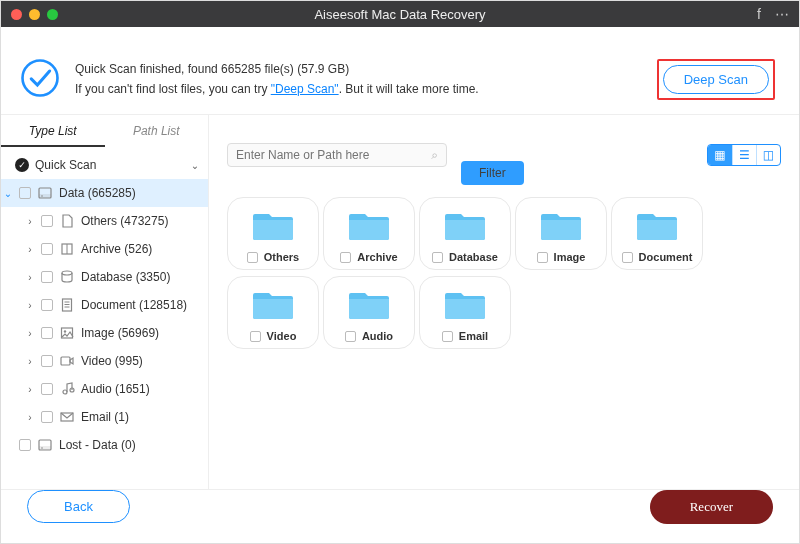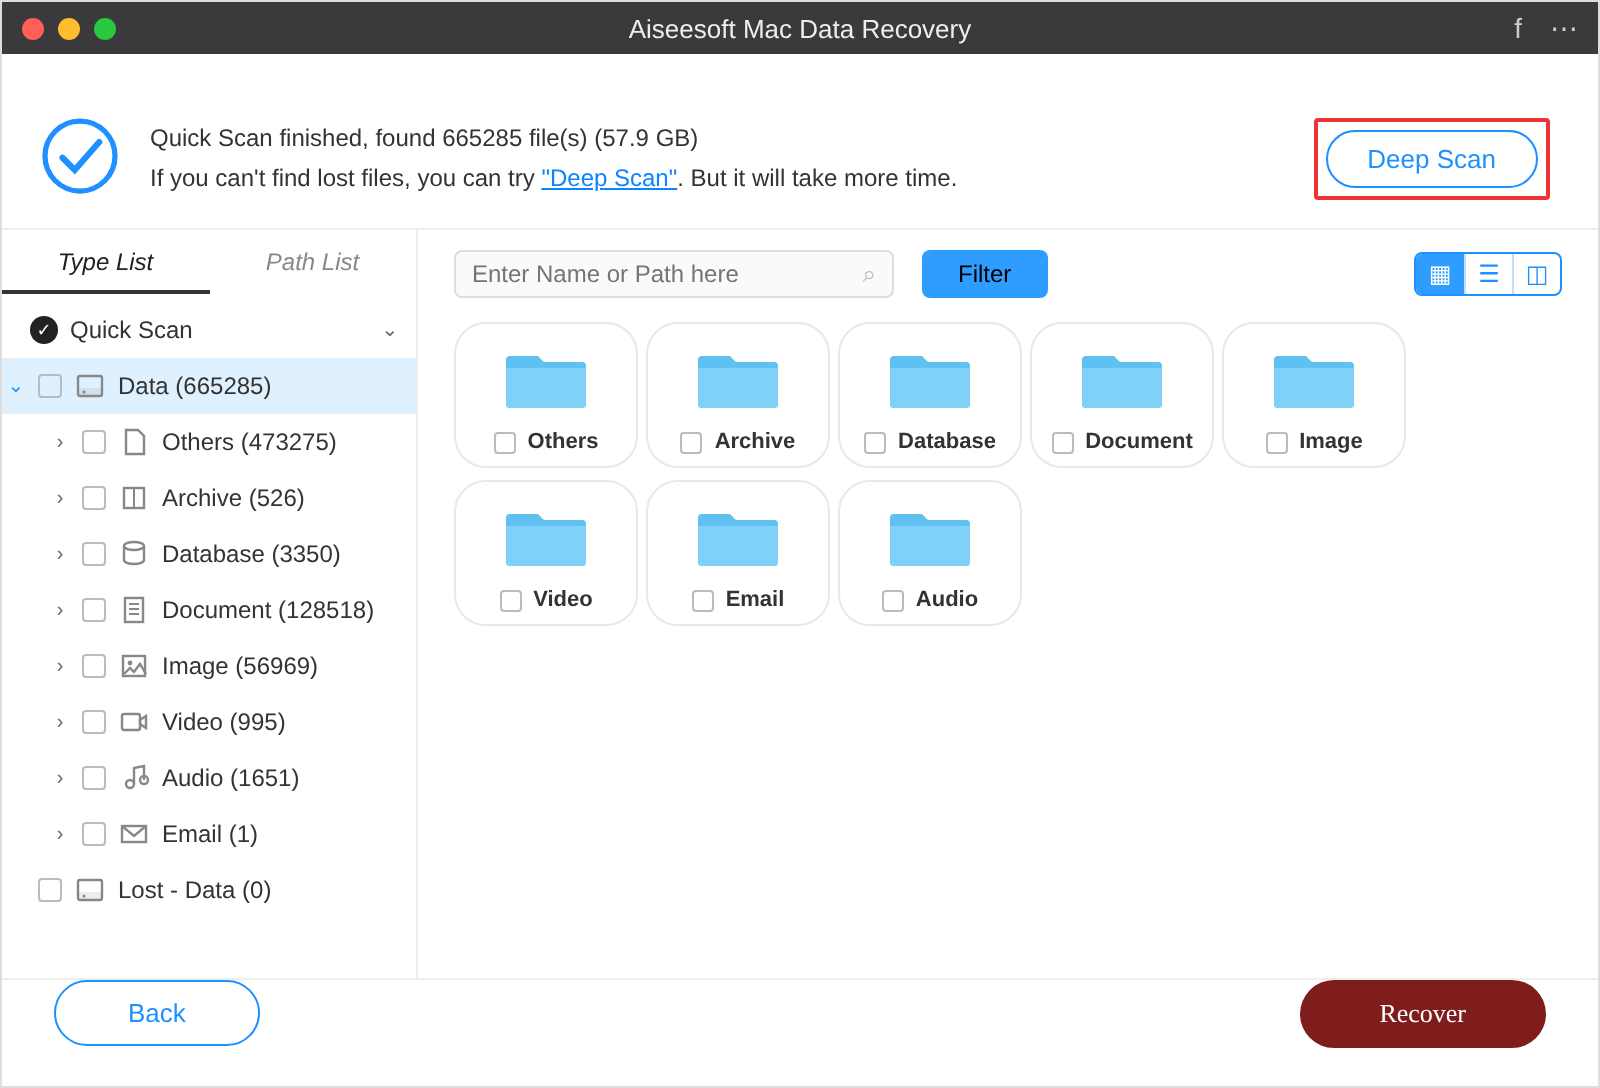--- a/index.html
+++ b/index.html
@@ -32,21 +32,21 @@
 .tree-row.l1 { padding-left: 2px; }
 .tree-row.l2 { padding-left: 24px; }
 .tree-row.selected { background: #dff0ff; }
 .qs-row { font-weight: 500; }
 .qs-bullet { width: 14px; height: 14px; border-radius: 50%; background: #222; display: flex; align-items: center; justify-content: center; }
 .qs-bullet::after { content: "✓"; color: #fff; font-size: 9px; }
 .main { flex: 1; display: flex; flex-direction: column; }
 .toolbar { display: flex; align-items: center; padding: 10px 18px 6px 18px; gap: 14px; }
 .search { flex: 0 0 220px; display: flex; align-items: center; border: 1px solid #ddd; border-radius: 4px; padding: 4px 8px; color: #aaa; background: #fafafa; }
 .search input { border: none; outline: none; background: transparent; flex: 1; font-size: 12px; color: #666; }
-.filter-btn { background: #2f9dff; color: #000000; border: none; border-radius: 4px; padding: 5px 18px; font-size: 12px; }
+.filter-btn { background: #2f9dff; color: #404040; border: none; border-radius: 4px; padding: 5px 18px; font-size: 12px; margin-top: 36px; }
 .view-toggle { margin-left: auto; display: flex; border: 1px solid #1e90ff; border-radius: 4px; overflow: hidden; }
 .view-toggle span { width: 24px; height: 20px; display: flex; align-items: center; justify-content: center; font-size: 12px; color: #1e90ff; border-left: 1px solid #bfe0ff; }
 .view-toggle span:first-child { border-left: none; background: #2f9dff; color: #fff; }
 .grid { flex: 1; padding: 6px 18px; display: flex; flex-wrap: wrap; align-content: flex-start; gap: 6px 4px; overflow-y: auto; }
 .cell { width: 92px; text-align: center; border: 1px solid #e8e8e8; border-radius: 16px; padding: 8px 4px 6px 4px; }
 .cell .folder svg { width: 44px; height: 36px; }
 .cell .label-row { display: flex; align-items: center; justify-content: center; gap: 6px; margin-top: 6px; }
 .cell .cb { width: 11px; height: 11px; border: 1px solid #bbb; border-radius: 2px; flex-shrink: 0; }
 .cell .lbl { font-size: 11px; font-weight: 600; }
 .footer { height: 54px; border-top: 1px solid #eee; display: flex; align-items: flex-start; padding: 0 26px; gap: 45px; }
@@ -296,57 +296,57 @@
               <span class="cb"></span>
               <span class="lbl">Database</span>
             </div>
           </div>
           <div class="cell">
             <div class="folder"><svg viewBox="0 0 44 36">
                 <use href="#folder-ic"></use>
               </svg></div>
             <div class="label-row">
               <span class="cb"></span>
+              <span class="lbl">Image</span>
+            </div>
+          </div>
+          <div class="cell">
+            <div class="folder"><svg viewBox="0 0 44 36">
+                <use href="#folder-ic"></use>
+              </svg></div>
+            <div class="label-row">
+              <span class="cb"></span>
               <span class="lbl">Document</span>
             </div>
           </div>
           <div class="cell">
             <div class="folder"><svg viewBox="0 0 44 36">
                 <use href="#folder-ic"></use>
               </svg></div>
             <div class="label-row">
               <span class="cb"></span>
-              <span class="lbl">Image</span>
-            </div>
-          </div>
-          <div class="cell">
-            <div class="folder"><svg viewBox="0 0 44 36">
-                <use href="#folder-ic"></use>
-              </svg></div>
-            <div class="label-row">
-              <span class="cb"></span>
               <span class="lbl">Video</span>
             </div>
           </div>
           <div class="cell">
             <div class="folder"><svg viewBox="0 0 44 36">
                 <use href="#folder-ic"></use>
               </svg></div>
             <div class="label-row">
               <span class="cb"></span>
+              <span class="lbl">Audio</span>
+            </div>
+          </div>
+          <div class="cell">
+            <div class="folder"><svg viewBox="0 0 44 36">
+                <use href="#folder-ic"></use>
+              </svg></div>
+            <div class="label-row">
+              <span class="cb"></span>
               <span class="lbl">Email</span>
-            </div>
-          </div>
-          <div class="cell">
-            <div class="folder"><svg viewBox="0 0 44 36">
-                <use href="#folder-ic"></use>
-              </svg></div>
-            <div class="label-row">
-              <span class="cb"></span>
-              <span class="lbl">Audio</span>
             </div>
           </div>
         </div>
     </div>
   </div>
 
   <div class="footer">
     <button class="back-btn">Back</button>
     <button class="recover-btn">Recover</button>
   </div>

